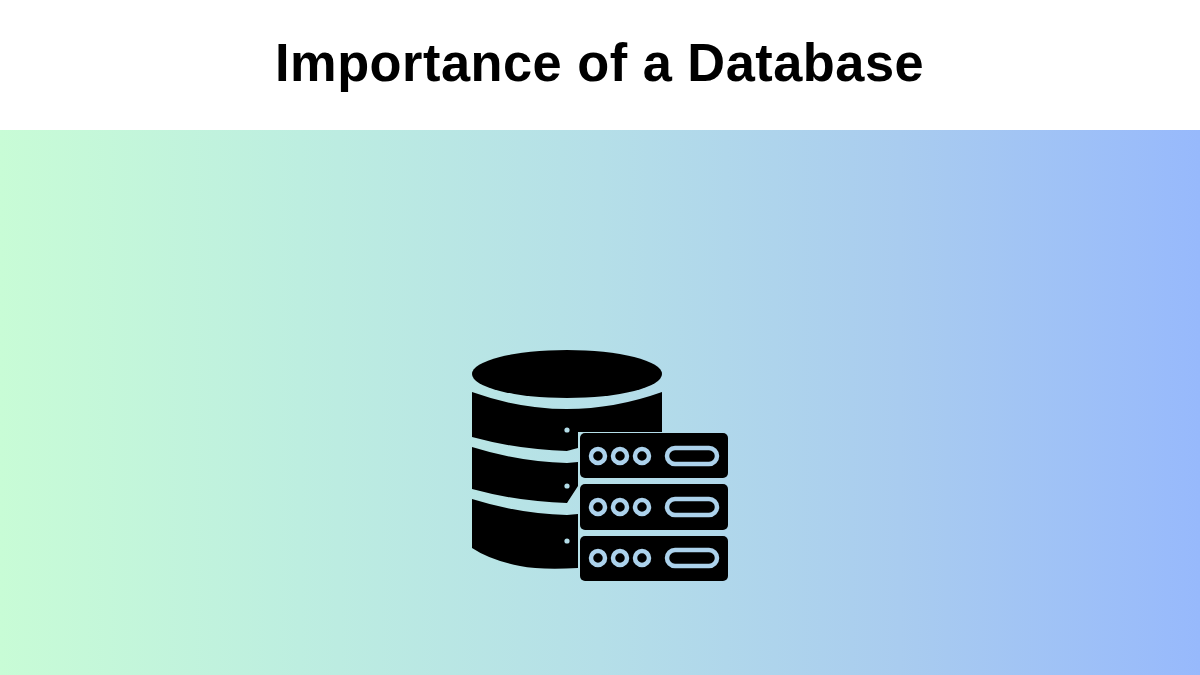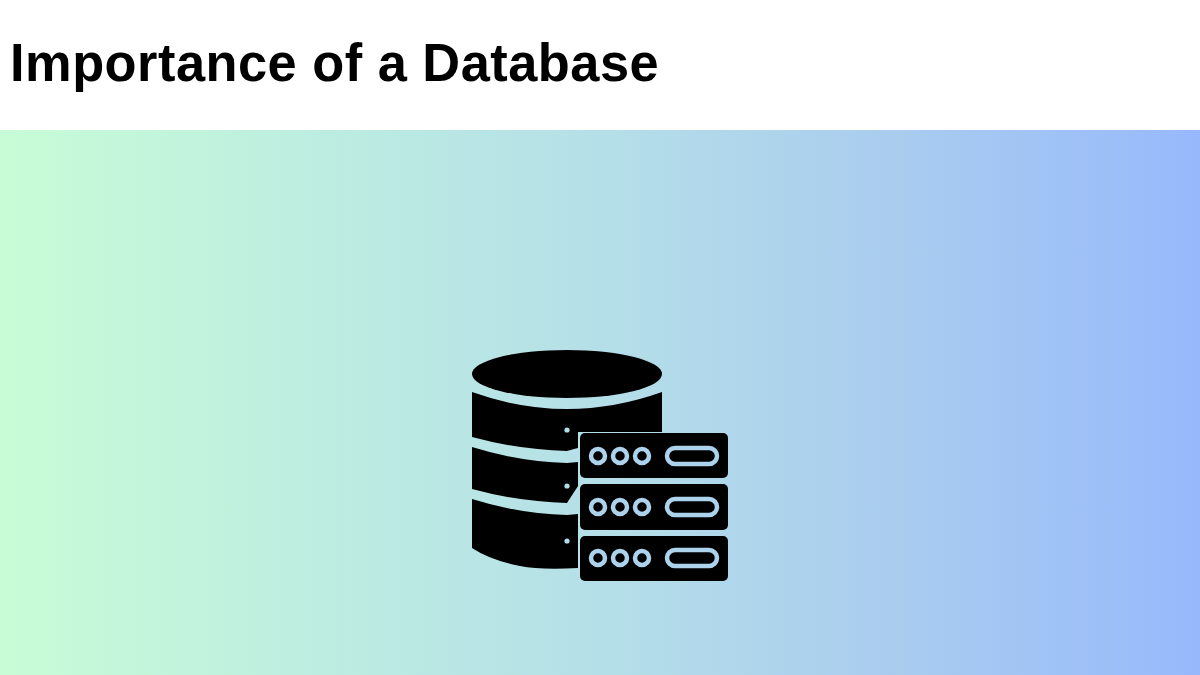--- a/index.html
+++ b/index.html
@@ -5,21 +5,21 @@
     html, body { margin: 0; padding: 0; }
     body {
       width: 1200px; height: 675px; overflow: hidden;
       background: #ffffff;
       font-family: "Liberation Sans", "DejaVu Sans", sans-serif;
       position: relative;
     }
     .header {
       position: absolute; left: 0; top: 0; width: 1200px; height: 130px;
       background: #ffffff;
-      display: flex; align-items: center; 
+      display: flex; align-items: center; justify-content: center;
     }
     .title {
       margin: 0;
       font-family: "Liberation Sans", sans-serif;
       font-weight: 700;
       font-size: 54px;
       color: #000000;
       letter-spacing: 0.5px;
       transform: scaleX(0.97);
       position: relative; top: -3px;

